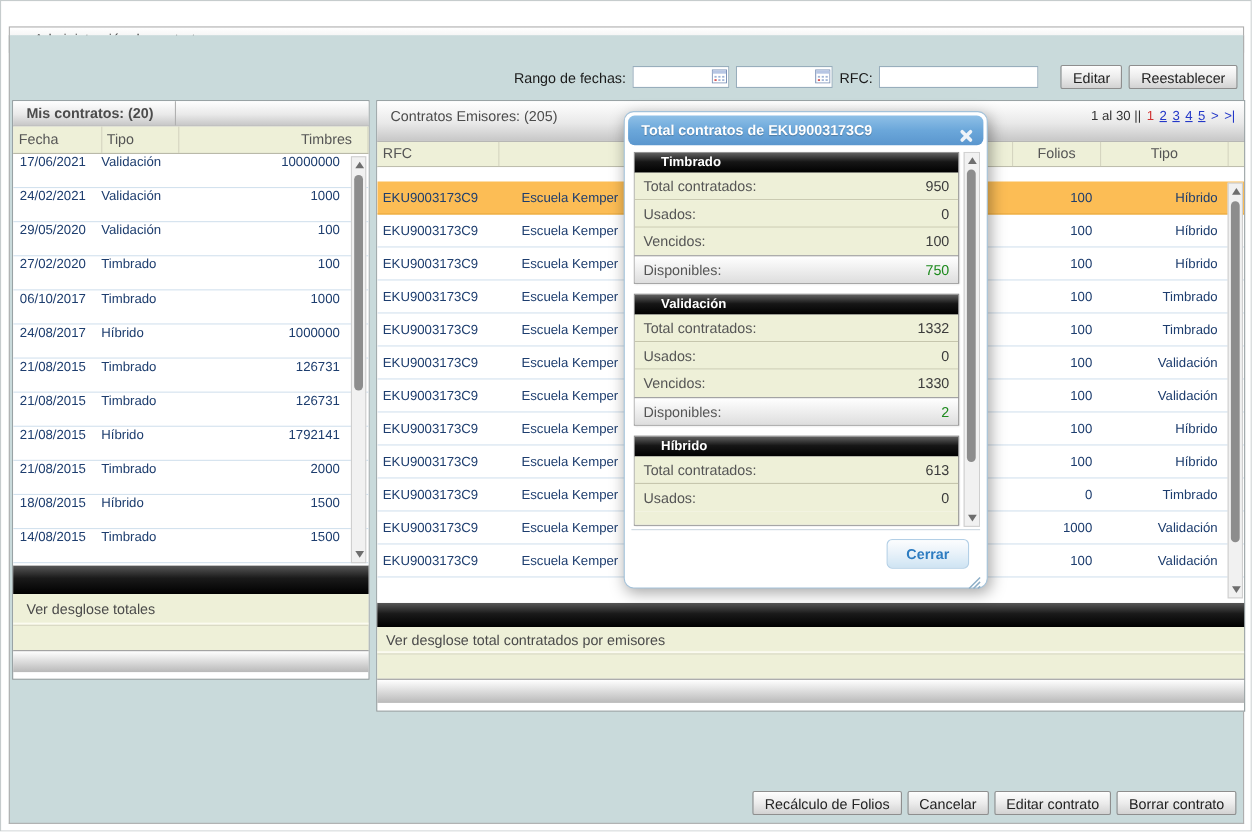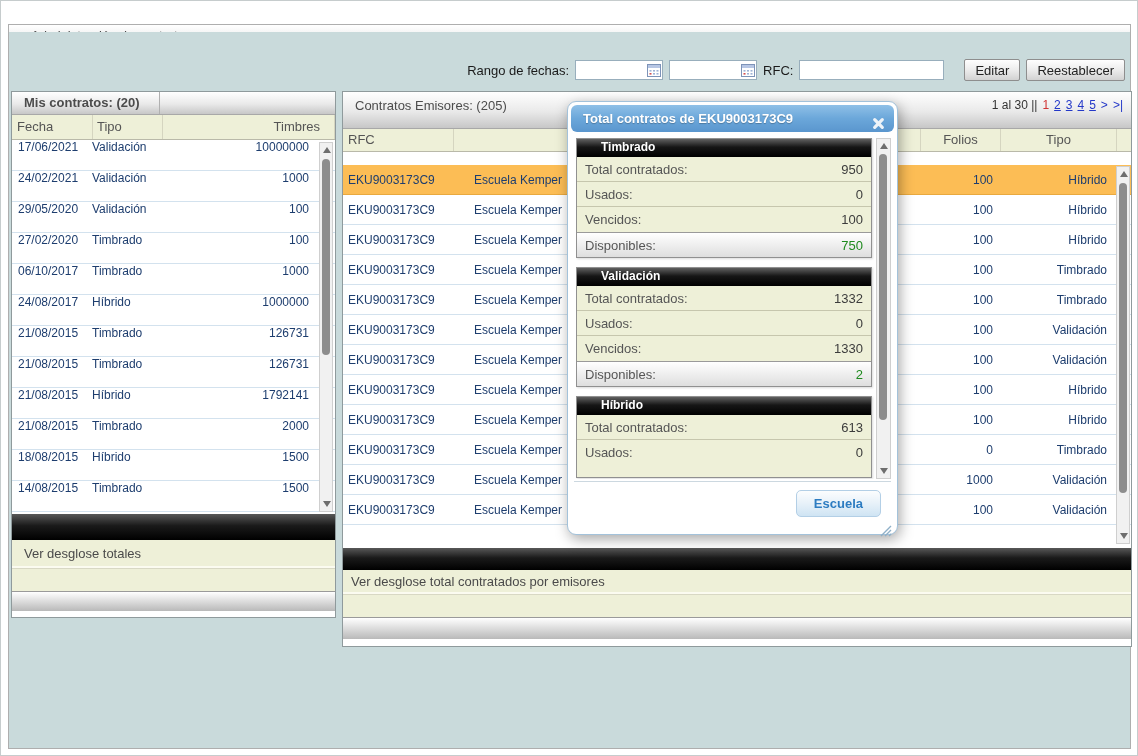--- a/index.html
+++ b/index.html
@@ -489,24 +489,30 @@
           <div class="mrow" style="height:12px;"></div>
         </div>
 
         <div class="vscroll" style="right:0;top:0;height:341px;width:15px;">
           <div class="sb-arrow up"></div>
           <div class="sb-thumb" style="top:15px;height:266px;"></div>
           <div class="sb-arrow down"></div>
         </div>
       </div>
       <div class="mfoot">
-        <button class="cerrar">Escuela</button>
+        <button class="cerrar">Cerrar</button>
         <span class="resize">
           <svg width="12" height="12" viewBox="0 0 12 12">
               <path d="M11 1 L1 11 M11 5 L5 11 M11 9 L9 11" stroke="#8fb0c8" stroke-width="1.4" fill="none"></path>
             </svg>
         </span>
       </div>
     </div>
 
+    <div class="actions">
+      <button class="btn">Recálculo de Folios</button>
+      <button class="btn">Cancelar</button>
+      <button class="btn">Editar contrato</button>
+      <button class="btn">Borrar contrato</button>
+    </div>
 
   </div>
 </div>
 
 </body></html>

